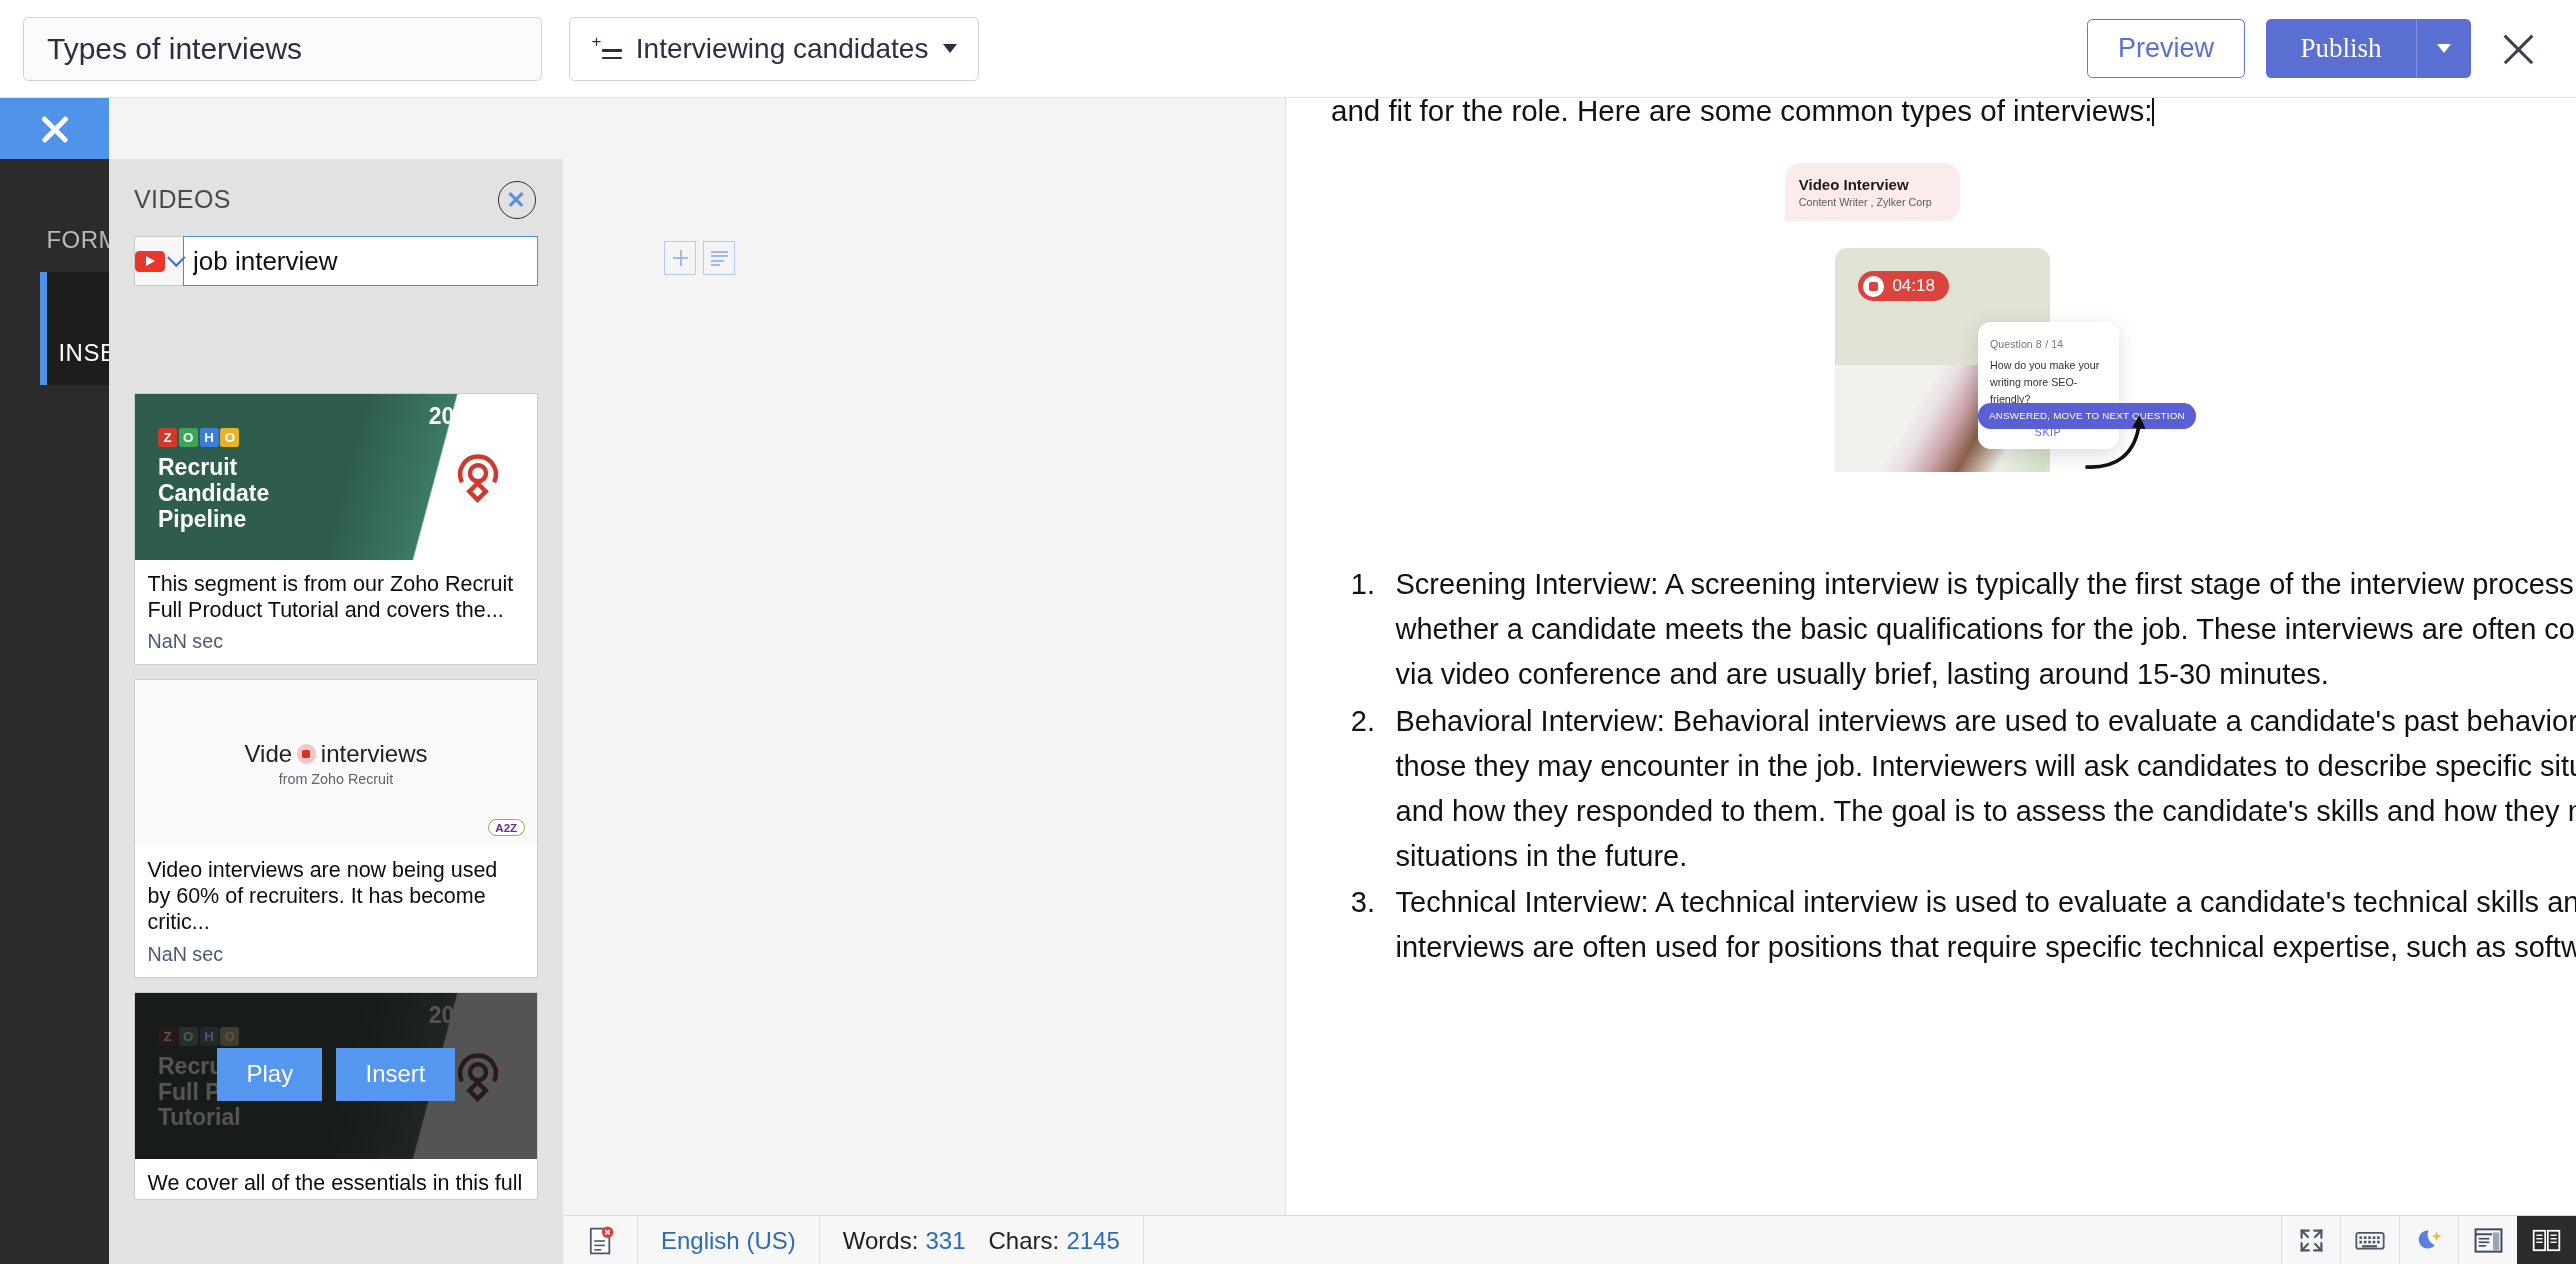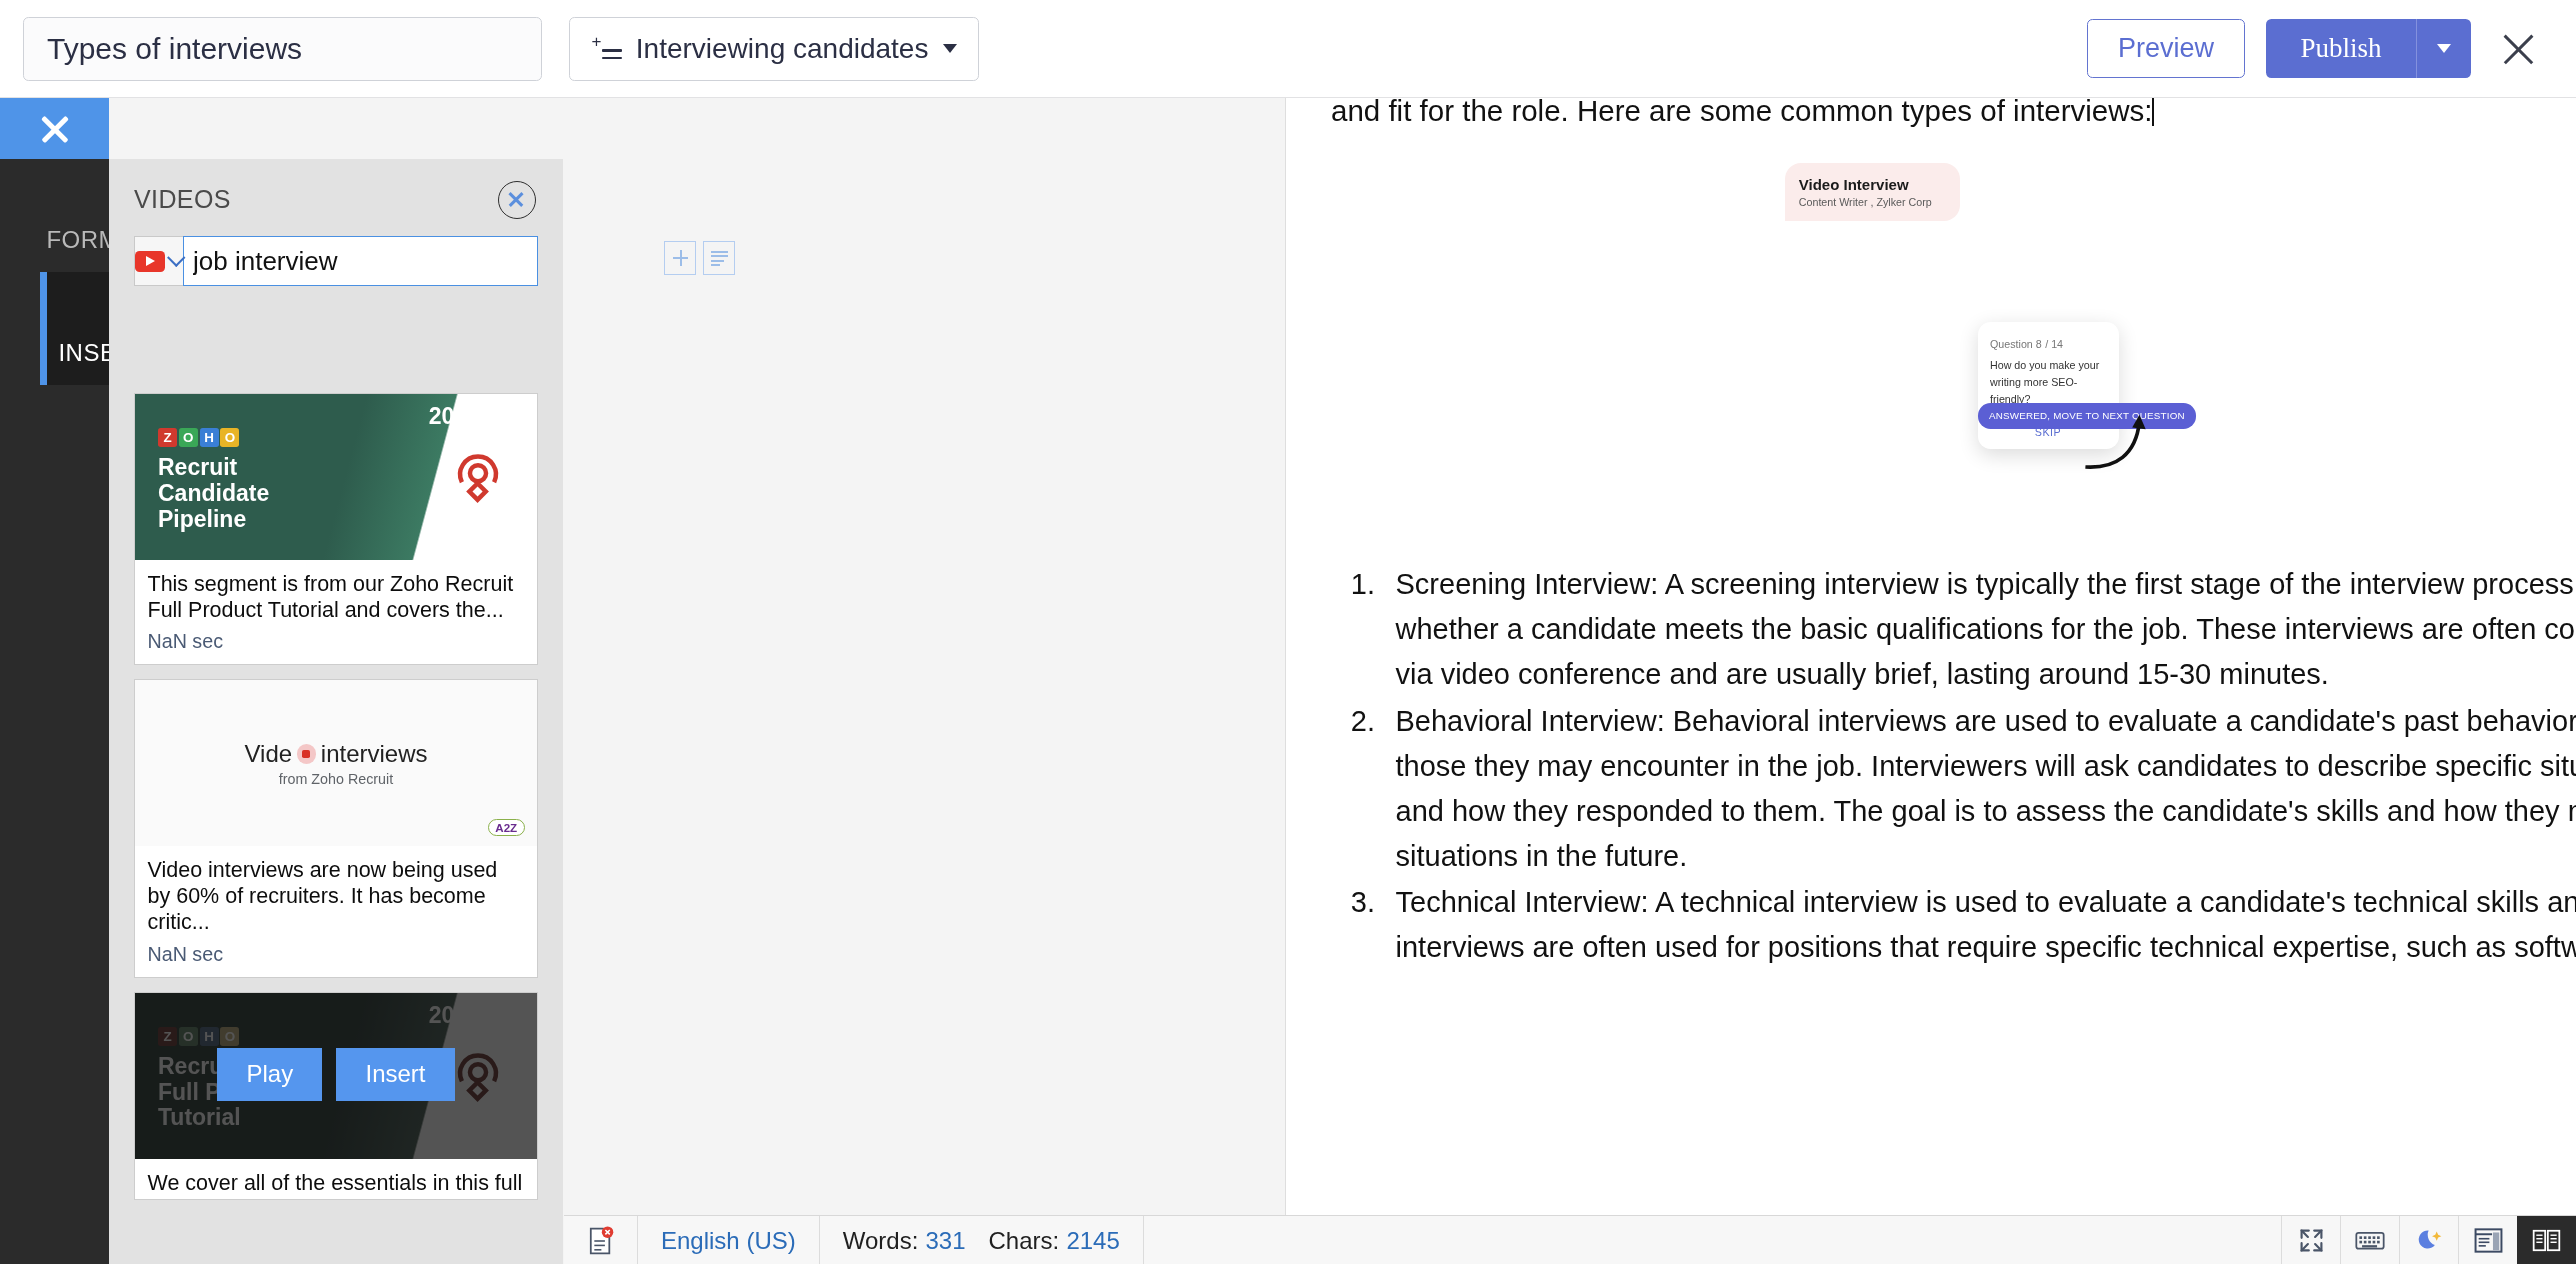--- a/index.html
+++ b/index.html
@@ -449,20 +449,27 @@
       <div class="doc-inner">
 
         <div class="doc-para-top"><span>and fit for the role. Here are some common types of interviews:</span><span class="caret-bar"></span></div>
 
         <div class="illus">
           <div class="vi-chip">
             <div class="t1">Video Interview</div>
             <div class="t2">Content Writer , Zylker Corp</div>
           </div>
 
+          <div class="vi-screen">
+            <div class="rec-pill">
+              <span class="dot"></span>
+              <span class="tm">04:18</span>
+            </div>
+            <div class="vi-photo"></div>
+          </div>
 
           <div class="q-card">
             <div class="qh"><span>Question 8</span>
               <span>/ 14</span></div>
             <div class="qb">How do you make your writing more SEO-friendly?</div>
             <div class="skip">SKIP</div>
           </div>
 
           <div class="ans-pill">ANSWERED, MOVE TO NEXT QUESTION</div>
 

